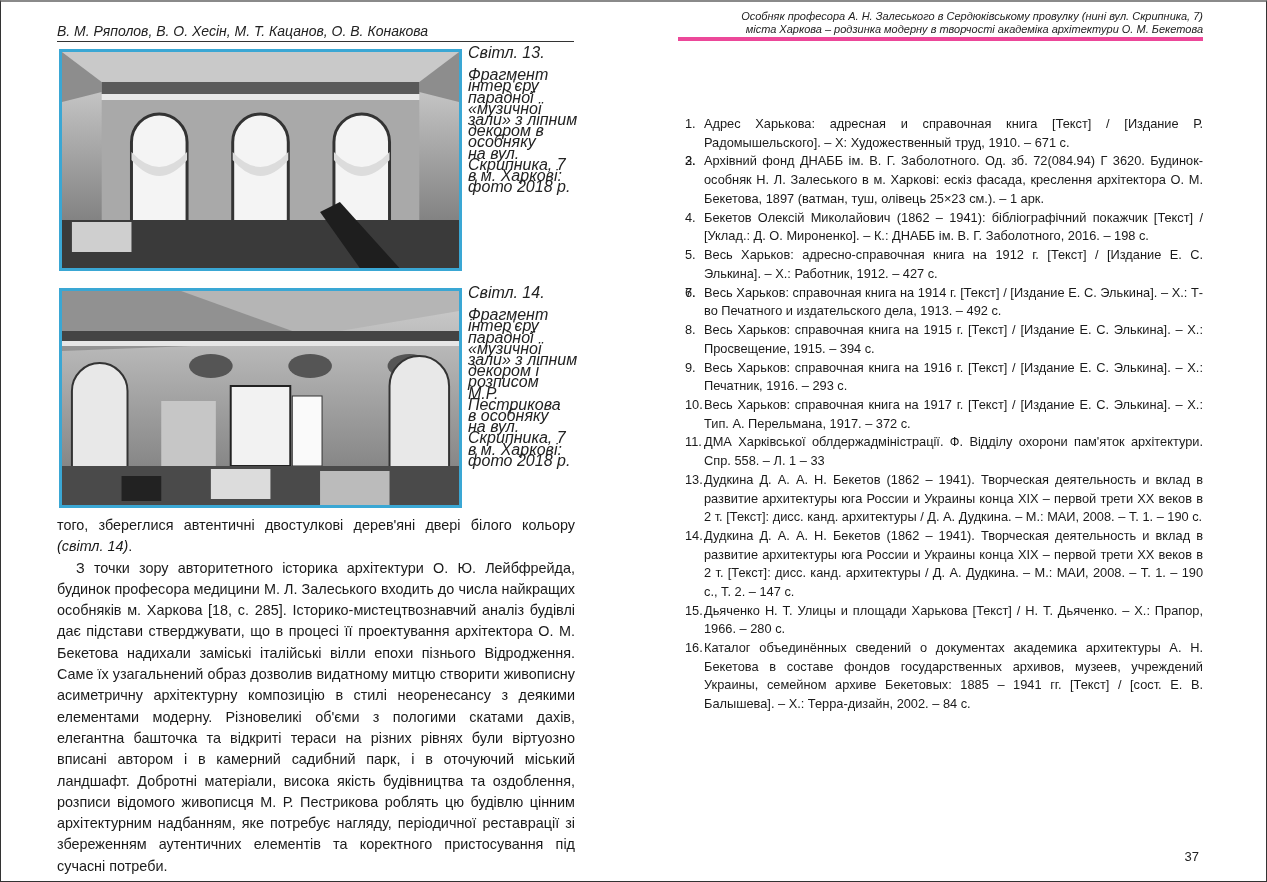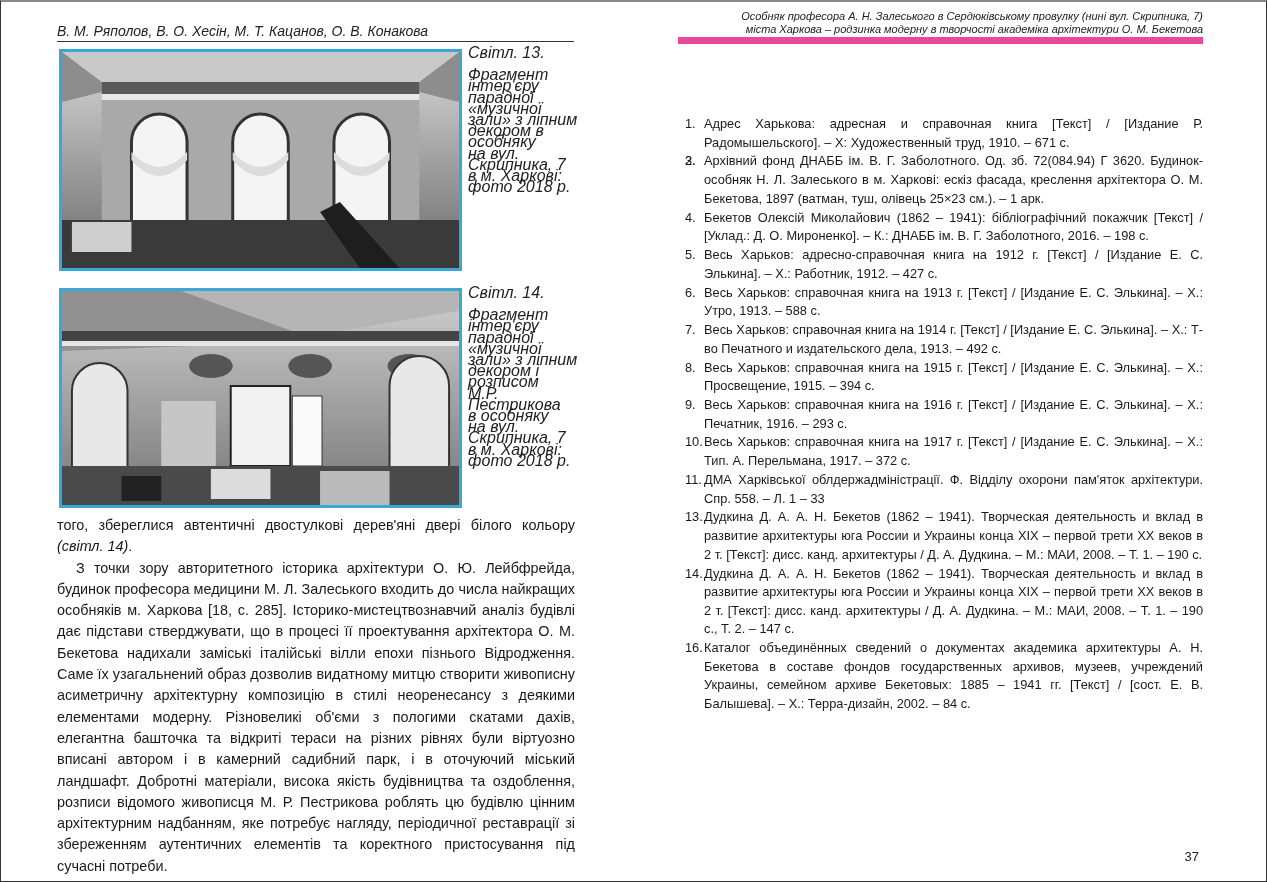--- a/index.html
+++ b/index.html
@@ -10,21 +10,21 @@
   .page { position: absolute; top: 0; height: 882px; }
   #left-page { left: 0; width: 633px; }
   #right-page { left: 633px; width: 634px; }
 
   
   .run-head-left { position: absolute; left: 57px; top: 23px; width: 517px;
     font-style: italic; font-size: 14px; color: #222; padding-bottom: 2px;
     border-bottom: 1px solid #333; }
   .run-head-right { position: absolute; left: 45px; top: 10px; width: 525px;
     font-style: italic; font-size: 11px; line-height: 12.5px; text-align: right; color: #222;
-    padding-bottom: 2px; border-bottom: 7px solid #ec4899; }
+    padding-bottom: 2px; border-bottom: 4px solid #ec4899; }
 
   
   .figure { position: absolute; left: 59px; width: 403px; border: 3px solid #3aa7d4;
     overflow: hidden; background: #bdbdbd; }
   #fig13 { top: 49px; height: 222px; }
   #fig14 { top: 288px; height: 220px; }
   .photo { width: 100%; height: 100%; display: block; }
   .caption { position: absolute; left: 468px; width: 120px; font-style: italic;
     font-size: 16px; line-height: 11.2px; color: #222; }
   #cap13 { top: 47px; }
@@ -167,25 +167,26 @@
     <div>міста Харкова – родзинка модерну в творчості академіка архітектури О. М. Бекетова</div>
   </div>
 
 
   <ol class="bib-list" id="bib-list">
       <li class="bib-item"><span class="bib-num">1.</span><span>Адрес Харькова: адресная и справочная книга [Текст] / [Издание Р. Радомышельского]. – Х: Художественный труд, 1910. – 671 с.</span></li>
       <li class="bib-item"><span class="bib-num">2.</span></li>
       <li class="bib-item"><span class="bib-num">3.</span><span>Архівний фонд ДНАББ ім. В. Г. Заболотного. Од. зб. 72(084.94) Г 3620. Будинок-особняк Н. Л. Залеського в м. Харкові: ескіз фасада, креслення архітектора О. М. Бекетова, 1897 (ватман, туш, олівець 25×23 см.). – 1 арк.</span></li>
       <li class="bib-item"><span class="bib-num">4.</span><span>Бекетов Олексій Миколайович (1862 – 1941): бібліографічний покажчик [Текст] / [Уклад.: Д. О. Мироненко]. – К.: ДНАББ ім. В. Г. Заболотного, 2016. – 198 с.</span></li>
       <li class="bib-item"><span class="bib-num">5.</span><span>Весь Харьков: адресно-справочная книга на 1912 г. [Текст] / [Издание Е. С. Элькина]. – Х.: Работник, 1912. – 427 с.</span></li>
-      <li class="bib-item"><span class="bib-num">6.</span><span>Весь Харьков: справочная книга на 1913 г. [Текст] / [Издание Е. С. Элькина]. – Х.: Утро, 1913. – 588 с.</span></li>
+      <li class="bib-item"><span class="bib-num">6.</span></li>
       <li class="bib-item"><span class="bib-num">7.</span><span>Весь Харьков: справочная книга на 1914 г. [Текст] / [Издание Е. С. Элькина]. – Х.: Т-во Печатного и издательского дела, 1913. – 492 с.</span></li>
       <li class="bib-item"><span class="bib-num">8.</span><span>Весь Харьков: справочная книга на 1915 г. [Текст] / [Издание Е. С. Элькина]. – Х.: Просвещение, 1915. – 394 с.</span></li>
       <li class="bib-item"><span class="bib-num">9.</span><span>Весь Харьков: справочная книга на 1916 г. [Текст] / [Издание Е. С. Элькина]. – Х.: Печатник, 1916. – 293 с.</span></li>
       <li class="bib-item" style="padding-left: 19px;"><span class="bib-num">10.</span><span>Весь Харьков: справочная книга на 1917 г. [Текст] / [Издание Е. С. Элькина]. – Х.: Тип. А. Перельмана, 1917. – 372 с.</span></li>
       <li class="bib-item" style="padding-left: 19px;"><span class="bib-num">11.</span><span>ДМА Харківської облдержадміністрації. Ф. Відділу охорони пам'яток архітектури. Спр. 558. – Л. 1 – 33</span></li>
       <li class="bib-item" style="padding-left: 19px;"><span class="bib-num">13.</span><span>Дудкина Д. А. А. Н. Бекетов (1862 – 1941). Творческая деятельность и вклад в развитие архитектуры юга России и Украины конца XIX – первой трети XX веков в 2 т. [Текст]: дисс. канд. архитектуры / Д. А. Дудкина. – М.: МАИ, 2008. – Т. 1. – 190 с.</span></li>
       <li class="bib-item" style="padding-left: 19px;"><span class="bib-num">14.</span><span>Дудкина Д. А. А. Н. Бекетов (1862 – 1941). Творческая деятельность и вклад в развитие архитектуры юга России и Украины конца XIX – первой трети XX веков в 2 т. [Текст]: дисс. канд. архитектуры / Д. А. Дудкина. – М.: МАИ, 2008. – Т. 1. – 190 с., Т. 2. – 147 с.</span></li>
+      <li class="bib-item" style="padding-left: 19px;"><span class="bib-num">15.</span><span>Дьяченко Н. Т. Улицы и площади Харькова [Текст] / Н. Т. Дьяченко. – Х.: Прапор, 1966. – 280 с.</span></li>
       <li class="bib-item" style="padding-left: 19px;"><span class="bib-num">16.</span><span>Каталог объединённых сведений о документах академика архитектуры А. Н. Бекетова в составе фондов государственных архивов, музеев, учреждений Украины, семейном архиве Бекетовых: 1885 – 1941 гг. [Текст] / [сост. Е. В. Балышева]. – Х.: Терра-дизайн, 2002. – 84 с.</span></li>
     </ol>
 
   <div class="page-num" id="pn-right">37</div>
 </div>
 
 </body></html>

